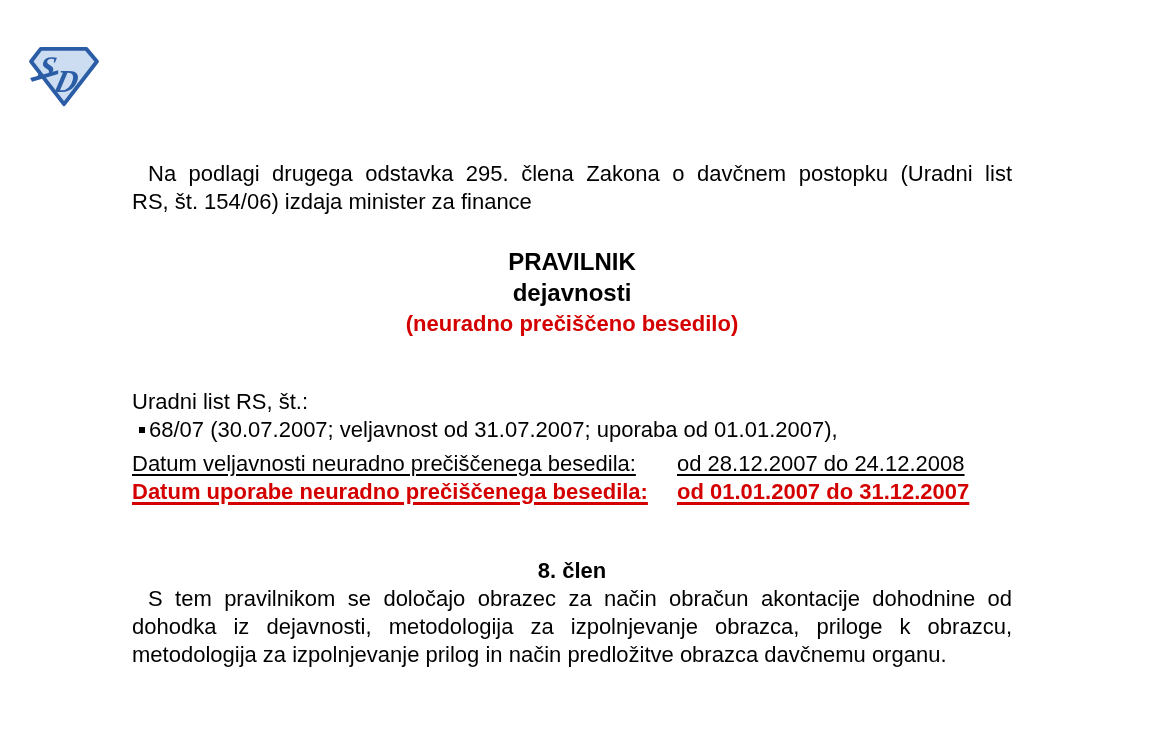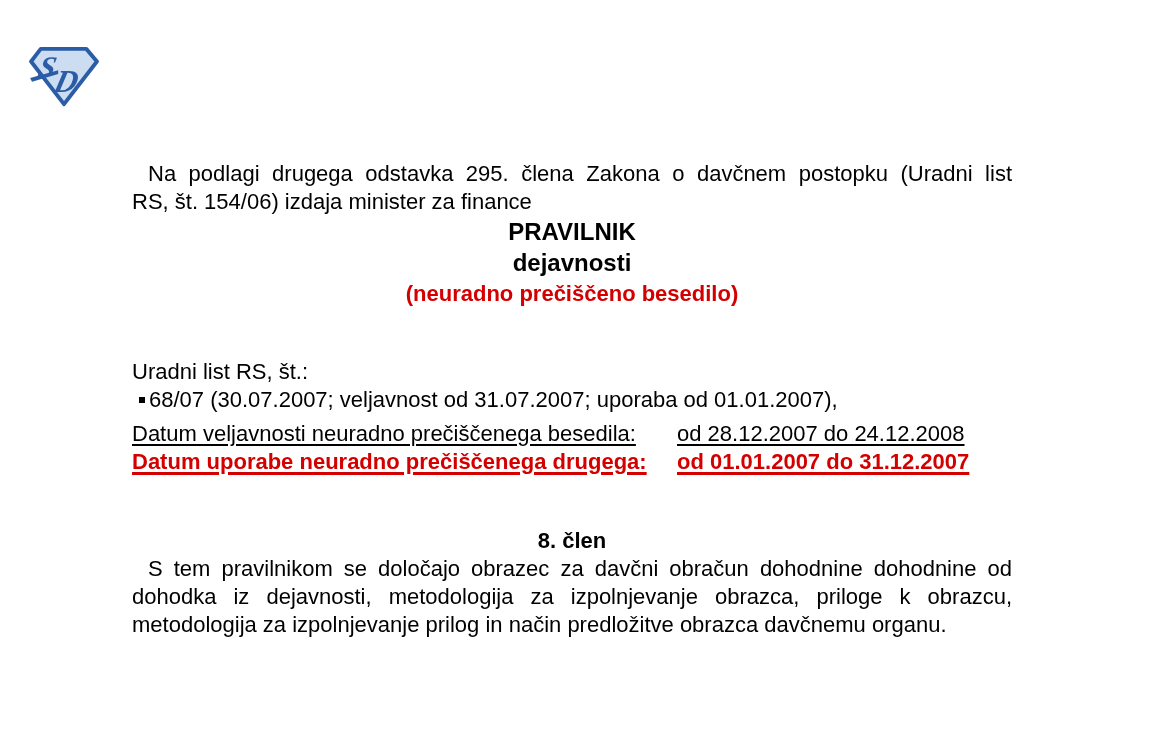--- a/index.html
+++ b/index.html
@@ -16,21 +16,21 @@
     background:var(--background);
     color:var(--black);
     font-family:"Liberation Sans","DejaVu Sans",sans-serif;
     font-size:22px;line-height:28px;
     overflow:hidden;
   }
   .logo{position:absolute;left:29px;top:45px;}
   .content{position:absolute;left:132px;top:160px;width:880px;}
   .jline{text-align:justify;text-align-last:justify;}
   .indent{text-indent:16px;}
-  .title-block{text-align:center;font-weight:bold;font-size:24px;line-height:31px;}
+  .title-block{margin-top:30px;text-align:center;font-weight:bold;font-size:24px;line-height:31px;}
   .subtitle{margin-top:2px;text-align:center;font-weight:bold;font-size:22px;line-height:28px;color:var(--red);}
   .gazette{margin-top:50px;}
   .glist{margin:0;padding:0;list-style:none;}
   .gitem{position:relative;padding-left:17px;}
   .gitem .sq{position:absolute;left:7px;top:11px;width:6px;height:6px;background:var(--black);}
   .red{color:var(--red);}
   .validity{margin-top:6px;}
   .vrow{display:flex;}
   .vlabel{width:545px;flex:none;}
   .vrow .ul{text-decoration:underline;text-underline-offset:3px;}
@@ -80,30 +80,30 @@
       <div class="vrow">
         <div class="vlabel">
           <span class="ul">Datum veljavnosti neuradno prečiščenega besedila:</span>
         </div>
         <div>
           <span class="ul">od 28.12.2007 do 24.12.2008</span>
         </div>
       </div>
       <div class="vrow vrow-red">
         <div class="vlabel">
-          <span class="ul">Datum uporabe neuradno prečiščenega drugega:</span>
+          <span class="ul">Datum uporabe neuradno prečiščenega besedila:</span>
         </div>
         <div>
           <span class="ul">od 01.01.2007 do 31.12.2007</span>
         </div>
       </div>
     </div>
 
     <div class="clen">8. člen</div>
 
     <div class="p2">
-      <div class="jline indent">S tem pravilnikom se določajo obrazec za davčni obračun dohodnine dohodnine od</div>
+      <div class="jline indent">S tem pravilnikom se določajo obrazec za način obračun akontacije dohodnine od</div>
       <div class="jline">dohodka iz dejavnosti, metodologija za izpolnjevanje obrazca, priloge k obrazcu,</div>
       <div>metodologija za izpolnjevanje prilog in način predložitve obrazca davčnemu organu.</div>
     </div>
 
   </div>
 </div>
 
 </body></html>

